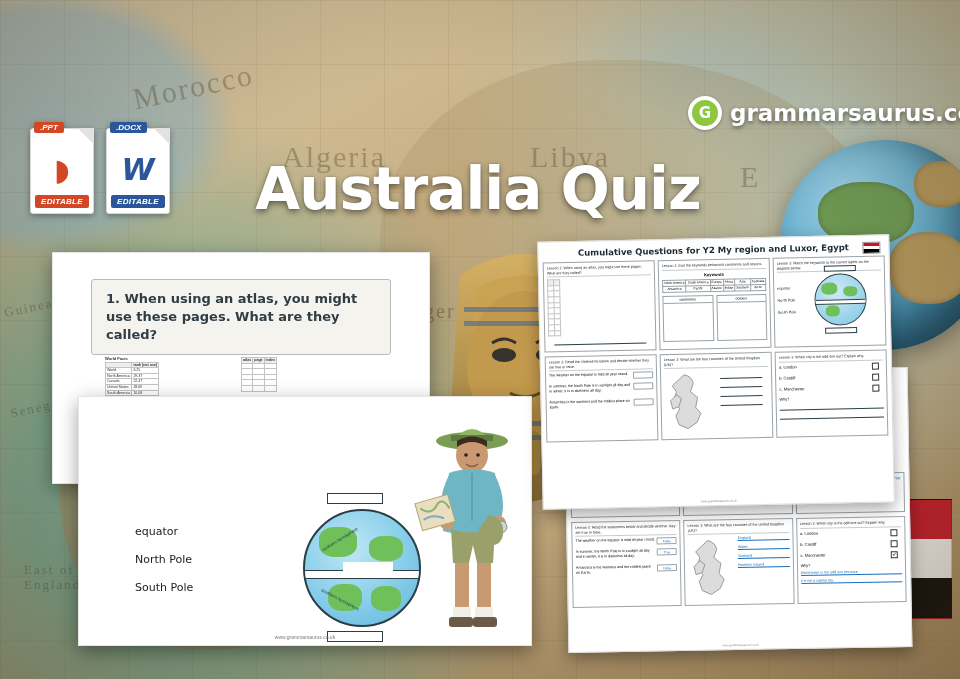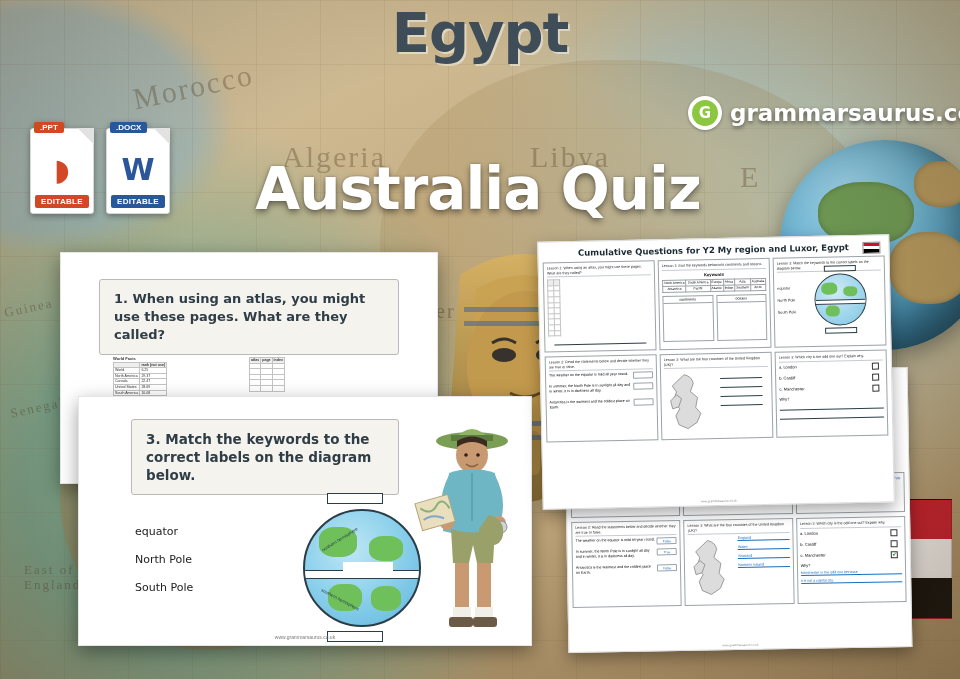--- a/index.html
+++ b/index.html
@@ -113,21 +113,21 @@
     color:#fff;font-weight:bold;font-size:15px;font-family:"DejaVu Sans",sans-serif;
   }
   .brand-text {
     font-family:"DejaVu Sans", sans-serif;
     font-weight:bold; font-size:23px; color:#ffffff;
     text-shadow:0 2px 4px rgba(0,0,0,.5);
   }
 
   
   .badges { position:absolute; left:30px; top:128px; display:flex; gap:12px; }
-  .badge { width:64px; height:86px; position:relative; filter:drop-shadow(0 2px 3px rgba(0,0,0,.35)); }
+  .badge { width:64px; height:86px; position:relative; filter:drop-shadow(0 2px 3px rgba(0,0,0,.35));font-style:italic; }
   .badge .sheet {
     position:absolute; inset:0; background:#fff; border-radius:3px;
     border:1px solid #d8d8d8;
   }
   .badge .corner {
     position:absolute; right:0; top:0; width:16px; height:16px;
     background:linear-gradient(225deg,#e2e2e2 50%, #fff 50%);
   }
   .badge .tag {
     position:absolute; left:4px; top:-6px; padding:1px 6px; border-radius:2px;
@@ -158,21 +158,21 @@
     text-align:center; font-size:5px; color:#7a7a7a;
   }
   .q-box {
     border:1px solid #b9b9b9; background:#f5f3ee;
     border-radius:3px; padding:10px 14px;
     font-family:"DejaVu Sans", sans-serif; font-weight:bold;
     color:#2f3d46;
   }
 
   
-  #slide1 { left:60px; top:252px; width:378px; height:232px;padding-left:19px; }
+  #slide1 { left:52px; top:252px; width:378px; height:232px;padding-left:19px; }
   #slide1 .q-box { position:absolute; left:38px; top:26px; right:38px; font-size:13px; line-height:18px; }
   .mini-table {
     position:absolute; font-size:3.6px; line-height:4.6px; color:#333;
     font-family:"Liberation Sans", sans-serif;
   }
   .mini-table table { border-collapse:collapse; }
   .mini-table td { border:.4px solid #c3c3c3; padding:0 1px; }
   .mini-table th { border:.4px solid #c3c3c3; padding:0 1px; font-size:3.6px; background:#eee; }
 
   
@@ -299,21 +299,20 @@
 <div class="globe-photo">
   <div class="land green" style="left:18%;top:20%;width:46%;height:30%;"></div>
   <div class="land" style="left:52%;top:44%;width:38%;height:34%;"></div>
   <div class="land green" style="left:8%;top:60%;width:28%;height:26%;"></div>
   <div class="land" style="left:64%;top:10%;width:26%;height:22%;"></div>
 </div>
 
 <div class="vignette"></div>
 
 <div class="title-wrap">
-  <div class="title">Egypt</div>
 </div>
 <div class="subtitle-band">
   <div class="subtitle">Australia Quiz</div>
 </div>
 
 <div class="brand">
   <div class="brand-logo">
     <div class="leaf">G</div>
   </div>
   <div class="brand-text">grammarsaurus.co.uk</div>
@@ -433,21 +432,20 @@
             <td>&nbsp;</td>
           </tr>
     </tbody>
       </table>
   </div>
 
   <div class="footer">www.grammarsaurus.co.uk</div>
 </div>
 
 <div class="card" id="slide3">
-  <div class="q-box">3. Match the keywords to the correct labels on the diagram below.</div>
 
   <div class="label-line" style="left:56px;top:128px;">equator</div>
   <div class="label-line" style="left:56px;top:156px;">North Pole</div>
   <div class="label-line" style="left:56px;top:184px;">South Pole</div>
 
   <div class="globe-diagram">
     <div class="globe-circle">
       <div class="g-land" style="left:12%;top:14%;width:34%;height:26%;"></div>
       <div class="g-land" style="left:56%;top:22%;width:30%;height:22%;"></div>
       <div class="g-land" style="left:20%;top:64%;width:30%;height:24%;"></div>

